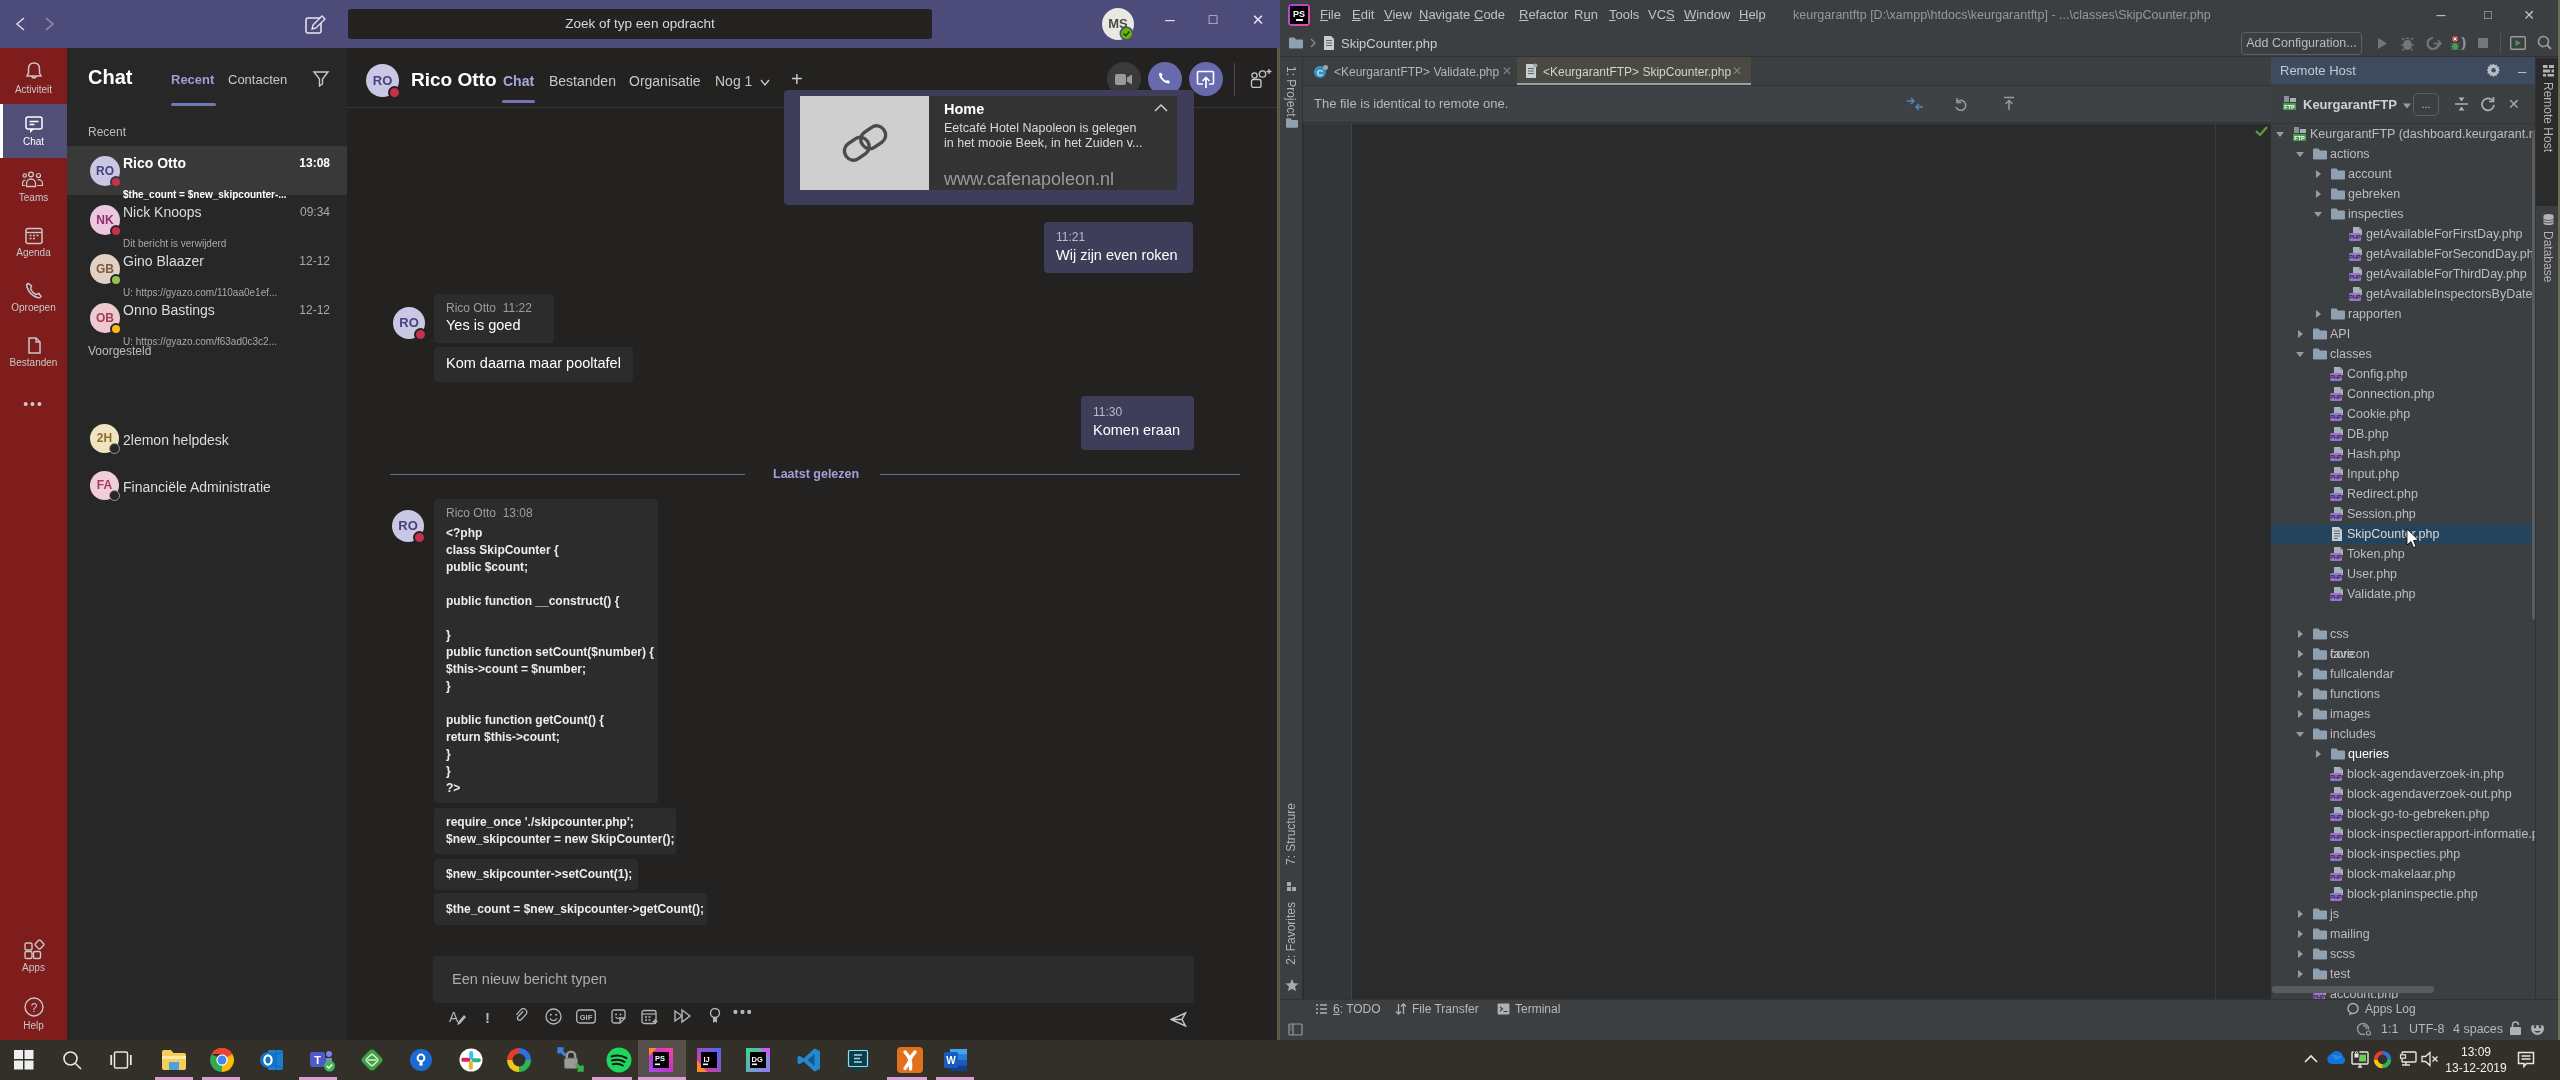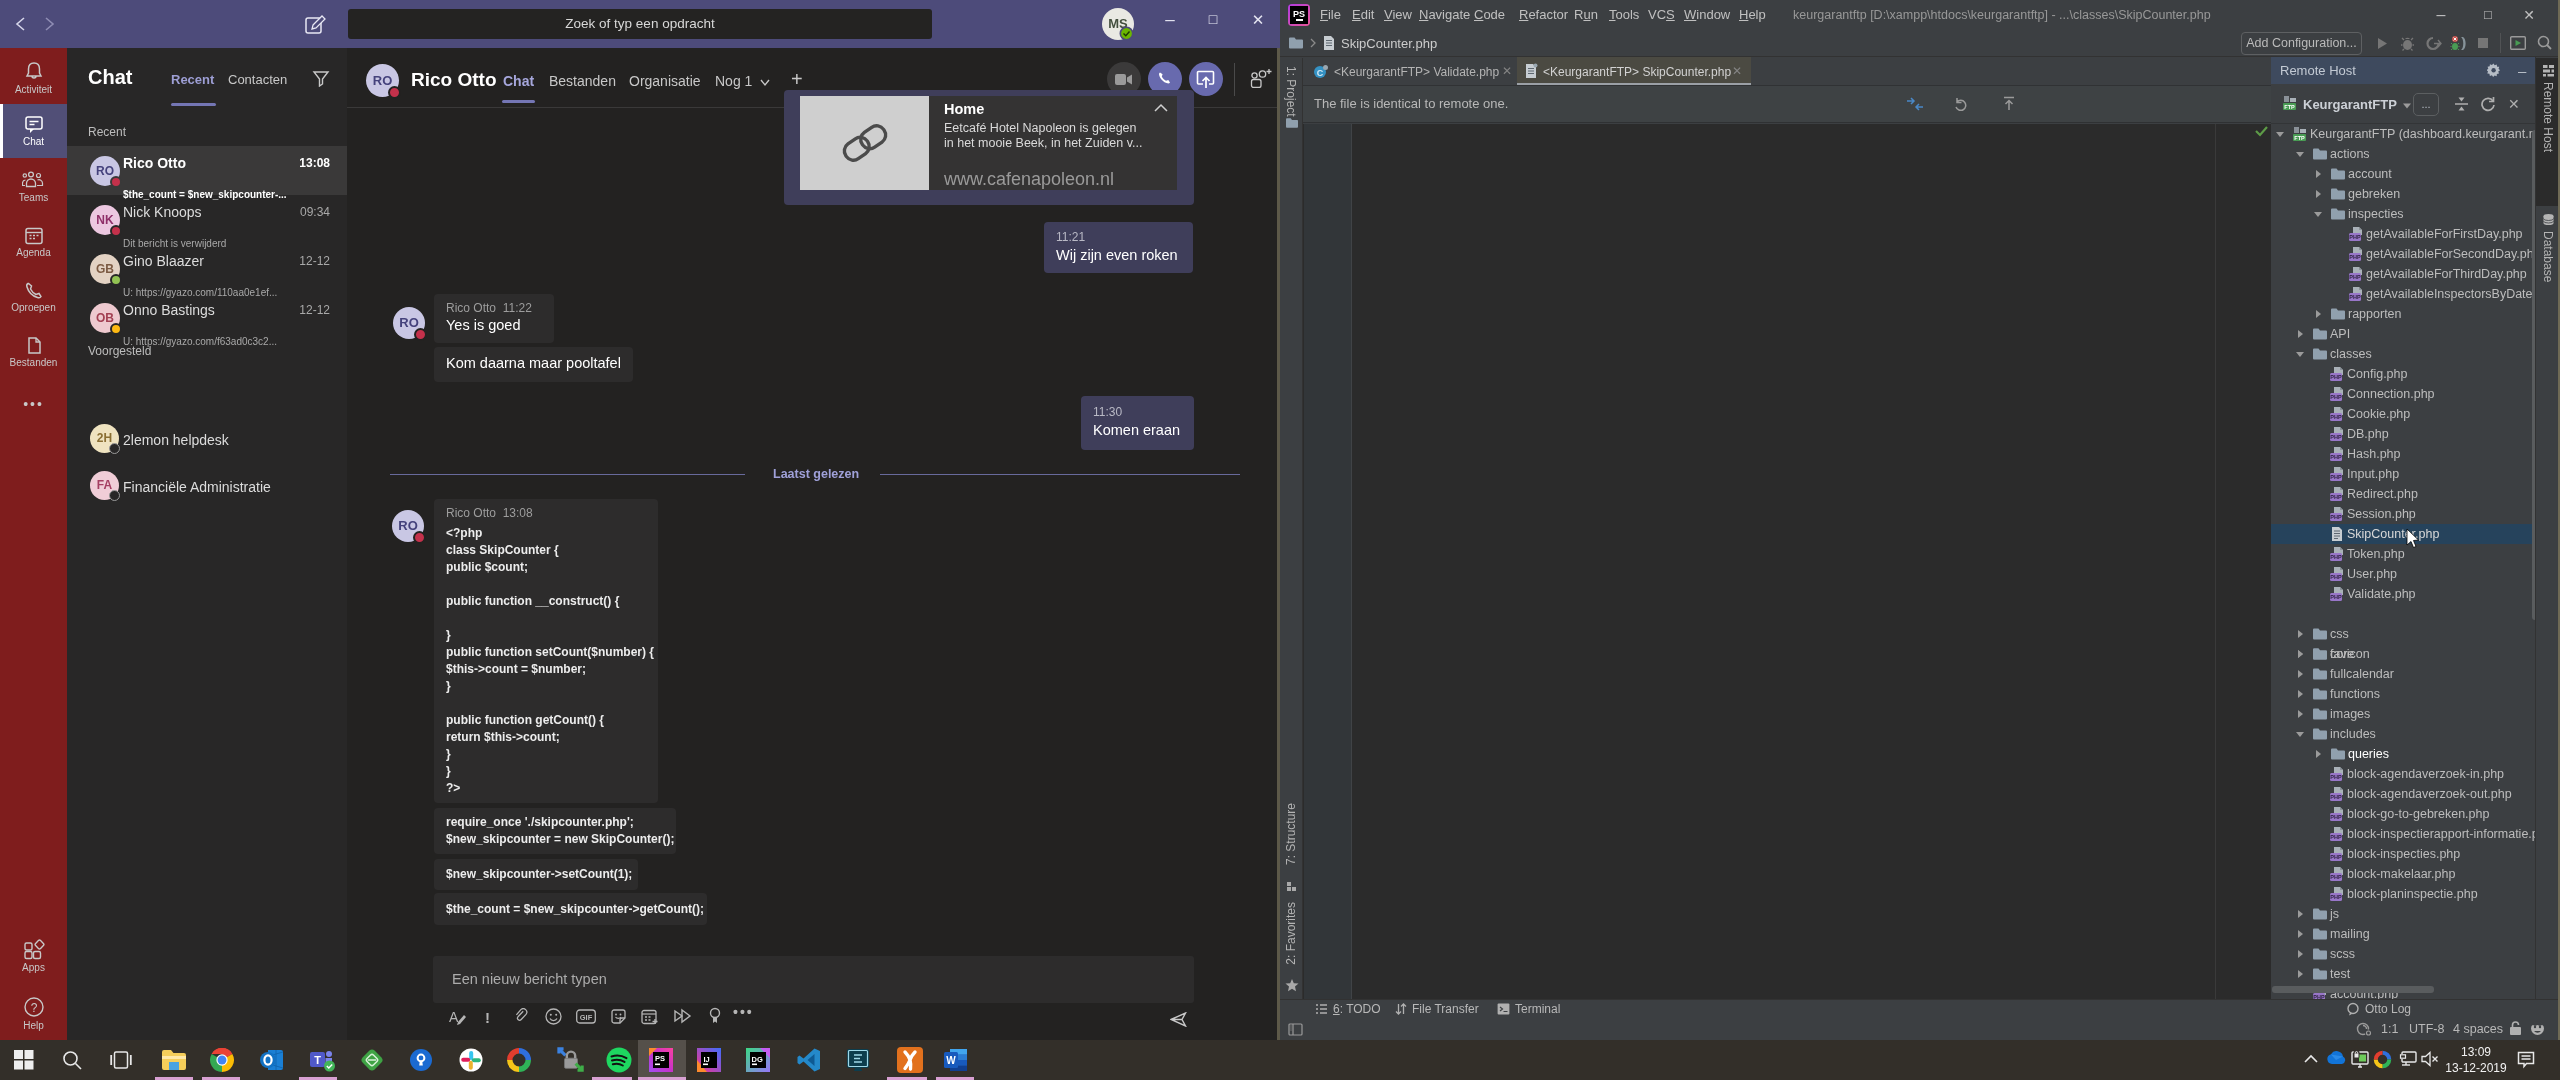--- a/index.html
+++ b/index.html
@@ -869,21 +869,21 @@
   <div class="abs" style="left:132px;top:1002px;font-size:12px;color:#b8b8b8">File Transfer</div>
   <svg class="abs" style="left:217px;top:1003px" width="13" height="12">
         <rect x="0.6" y="0.6" width="11.8" height="10.8" rx="1" fill="#b0b0b0"></rect>
         <path d="M3 4 L5.5 6 L3 8 M6.5 8.5 h4" stroke="#3c3f42" stroke-width="1.2" fill="none"></path>
       </svg>
   <div class="abs" style="left:235px;top:1002px;font-size:12px;color:#b8b8b8">Terminal</div>
   <svg class="abs" style="left:1066px;top:1002px" width="14" height="14">
         <circle cx="7" cy="6.5" r="5" fill="none" stroke="#b0b0b0" stroke-width="1.4"></circle>
         <path d="M4 10.5 L3 13.5 L7.5 11.3" fill="#b0b0b0"></path>
       </svg>
-  <div class="abs" style="left:1085px;top:1002px;font-size:12px;color:#b8b8b8">Otto Log</div>
+  <div class="abs" style="left:1085px;top:1002px;font-size:12px;color:#b8b8b8">Apps Log</div>
 
   <svg class="abs" style="left:8px;top:1023px" width="15" height="13">
         <rect x="1" y="1" width="13" height="11" rx="1" fill="none" stroke="#9a9a9a" stroke-width="1.2"></rect>
         <path d="M5 1 v11" stroke="#9a9a9a" stroke-width="1.2"></path>
         <path d="M2.5 3 h1 M2.5 5 h1 M2.5 7 h1" stroke="#9a9a9a" stroke-width="1"></path>
       </svg>
   <svg class="abs" style="left:1076px;top:1022px" width="17" height="15">
         <circle cx="7" cy="7" r="5.5" fill="none" stroke="#9a9a9a" stroke-width="1.4"></circle>
         <path d="M7 3.5 a3.5 3.5 0 0 1 3.5 3.5" stroke="#9a9a9a" stroke-width="1.4" fill="none"></path>
         <circle cx="12.5" cy="11" r="3.5" fill="#3c3f42"></circle>

